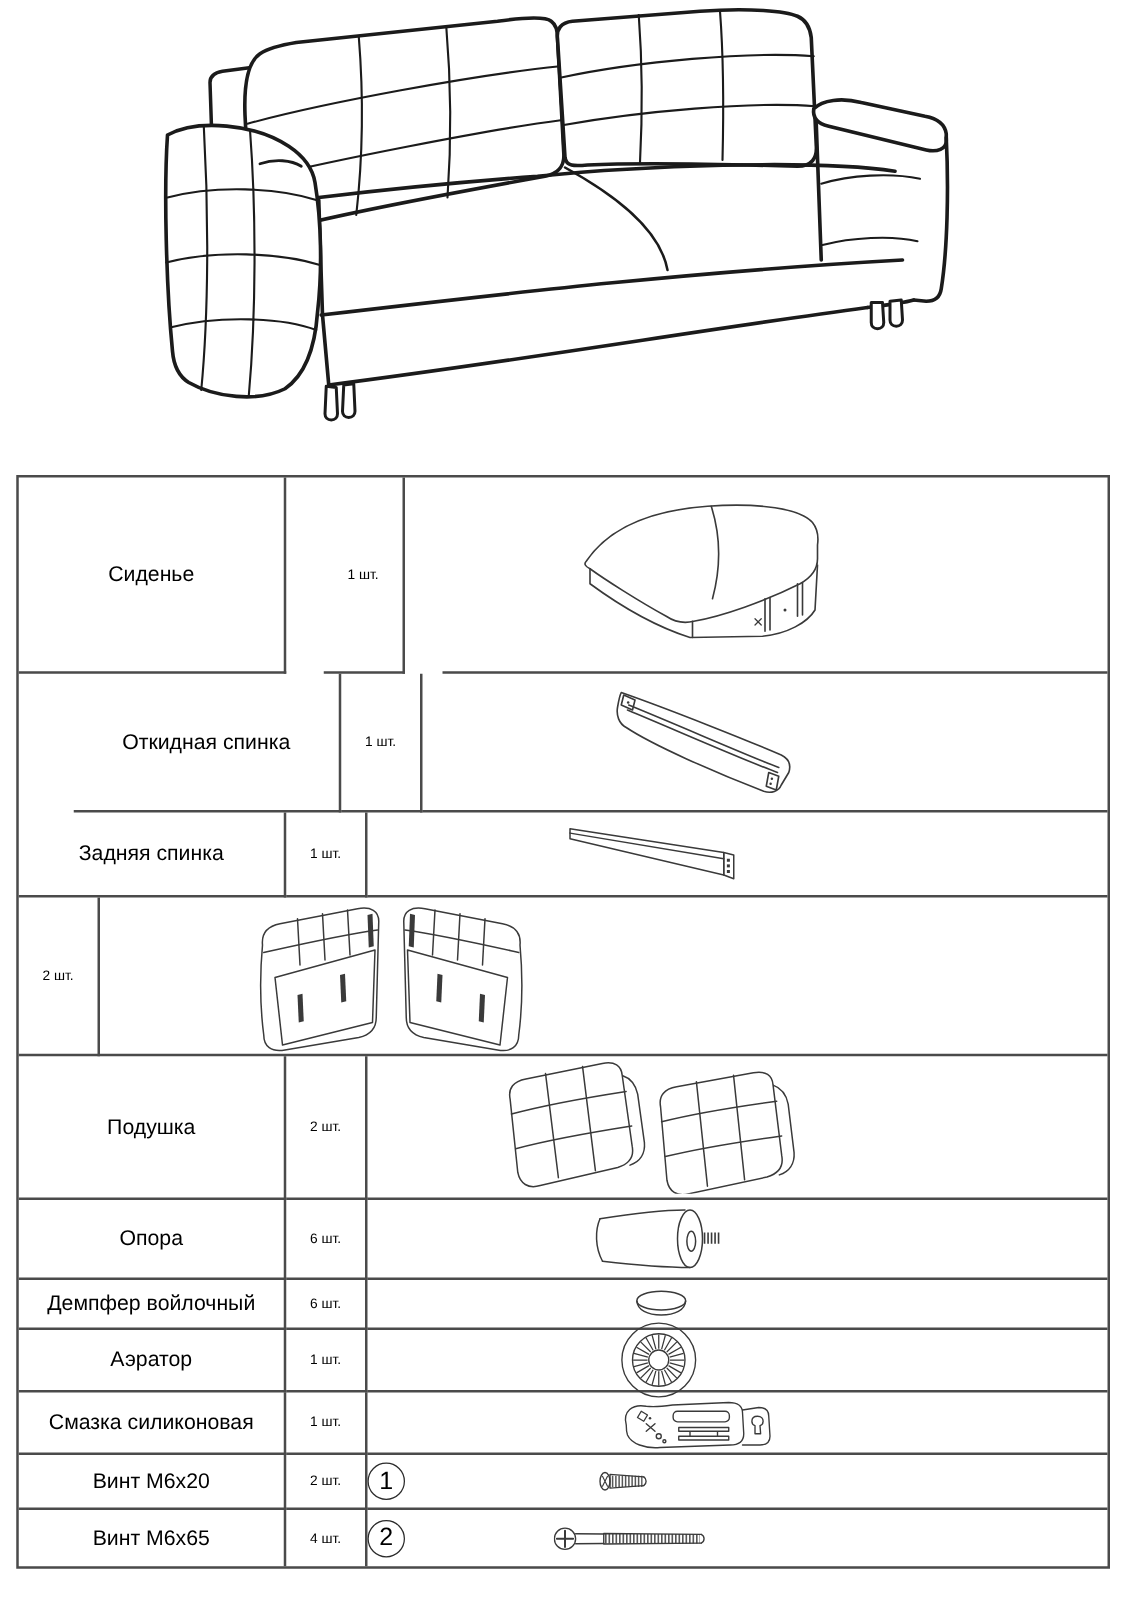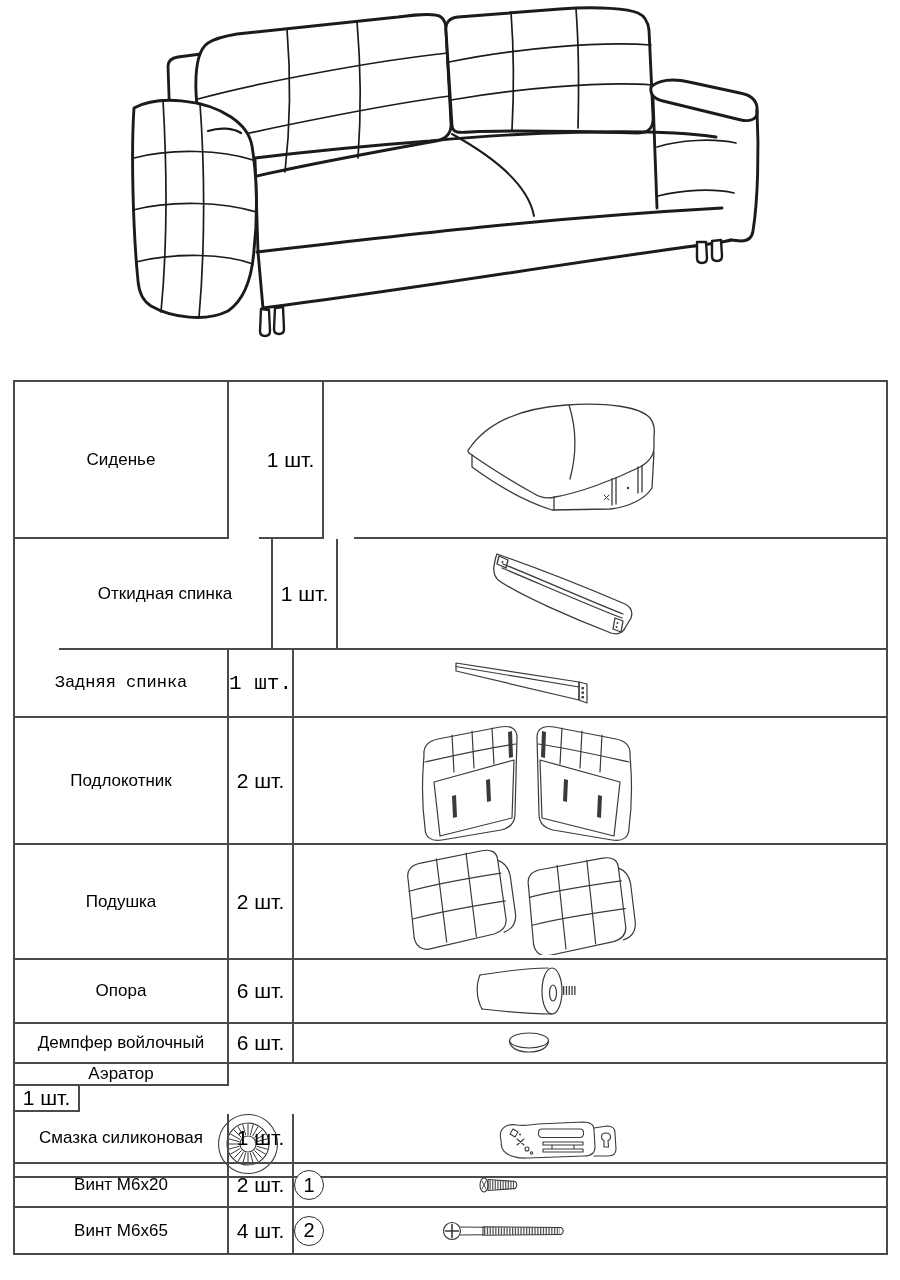--- a/index.html
+++ b/index.html
@@ -13,21 +13,21 @@
     position:absolute;left:13px;top:380px;width:875px;
     border:2px solid #4a4a4a;background:#fff;box-sizing:border-box;
   }
   .tr{display:flex;width:100%;box-sizing:border-box;}
   .td{box-sizing:border-box;border-bottom:2px solid #4a4a4a;display:flex;align-items:center;}
   .tr:last-child .td{border-bottom:none;}
   .c1{width:214px;justify-content:center;text-align:center;border-right:2px solid #4a4a4a;}
   .c2{width:65px;justify-content:center;text-align:center;border-right:2px solid #4a4a4a;}
   .c3{flex:1;justify-content:flex-start;}
   .label{font-size:17px;line-height:1.15;}
-  .qty{font-size:21px;white-space:nowrap;}
+  .qty{font-size:11px;white-space:nowrap;}
   .badge{
     width:30px;height:30px;border:1.8px solid #2b2b2b;border-radius:50%;
     display:flex;align-items:center;justify-content:center;
     font-size:20px;flex:0 0 auto;box-sizing:border-box;background:#fff;
   }
   svg{display:block;}
 </style>
 </head>
 <body>
 
@@ -129,21 +129,21 @@
           <path d="M138,74 L146,77 L144,88 L136,85 Z"></path>
           <circle cx="140.5" cy="79" r="1" fill="#3a3a3a" stroke="none"></circle>
           <circle cx="139.5" cy="83" r="1" fill="#3a3a3a" stroke="none"></circle>
           <path d="M22,12 L31,16 L29,24 L20,20 Z"></path>
           <circle cx="25.5" cy="18" r="1" fill="#3a3a3a" stroke="none"></circle>
         </g>
       </svg>
     </div>
   </div>
 
-  <div class="tr" style="height:68px;font-family:Liberation Mono, monospace;">
+  <div class="tr" style="height:68px;">
     <div class="td c1">
         <span class="label">Задняя спинка</span>
       </div>
     <div class="td c2">
         <span class="qty">1 шт.</span>
       </div>
     <div class="td c3">
       <svg width="150" height="50" viewBox="0 0 150 50" style="margin-left:158px">
         <g fill="none" stroke="#3a3a3a" stroke-width="1.2" stroke-linecap="round" stroke-linejoin="round">
           <path d="M4,5 L127,24 L127,42 L4,13 Z"></path>
@@ -151,23 +151,20 @@
           <path d="M127,24 L135,26 L135,45 L127,42 Z"></path>
           <rect x="129.5" y="29" width="2.4" height="2.4" fill="#3a3a3a" stroke="none"></rect>
           <rect x="129.5" y="33.5" width="2.4" height="2.4" fill="#3a3a3a" stroke="none"></rect>
           <rect x="129.5" y="38" width="2.4" height="2.4" fill="#3a3a3a" stroke="none"></rect>
         </g>
       </svg>
     </div>
   </div>
 
   <div class="tr" style="height:127px;">
-    <div class="td c1">
-        <span class="label">Подлокотник</span>
-      </div>
     <div class="td c2">
         <span class="qty">2 шт.</span>
       </div>
     <div class="td c3">
       <svg width="230" height="122" viewBox="0 0 230 122" style="margin-left:118px">
         <g id="armL" fill="none" stroke="#3a3a3a" stroke-width="1.2" stroke-linecap="round" stroke-linejoin="round">
           <path fill="#fff" d="M12,36 C11,26 16,21 26,19 L88,7 C99,5 105,9 105,17 L103,94 C103,103 98,108 89,110 L30,120 C19,122 13,117 13,108 C10,85 10,58 12,36 Z"></path>
           <path d="M40,15 L42,52 M60,11 L62,48 M80,8 L82,44"></path>
           <path d="M13,42 C40,36 75,28 104,24"></path>
           <path fill="#fff" d="M22,62 L102,40 L100,98 L28,116 Z"></path>
@@ -244,21 +241,21 @@
     <div class="td c3">
       <svg width="46" height="24" viewBox="0 0 46 24" style="margin-left:212px">
         <g fill="none" stroke="#3a3a3a" stroke-width="1.2" stroke-linecap="round">
           <ellipse cx="23" cy="9.5" rx="19.5" ry="7.5"></ellipse>
           <path d="M3.5,10 C4,17 12,21 23,21 C34,21 42,17 42.5,10"></path>
         </g>
       </svg>
     </div>
   </div>
 
-  <div class="tr" style="height:50px;flex-direction:column;">
+  <div class="tr" style="height:50px;">
     <div class="td c1">
         <span class="label">Аэратор</span>
       </div>
     <div class="td c2">
         <span class="qty">1 шт.</span>
       </div>
     <div class="td c3">
       <svg width="64" height="64" viewBox="0 0 64 64" style="margin-left:201px">
         <g fill="none" stroke="#3a3a3a" stroke-width="1.1">
           <circle cx="32" cy="32" r="29.5"></circle>

